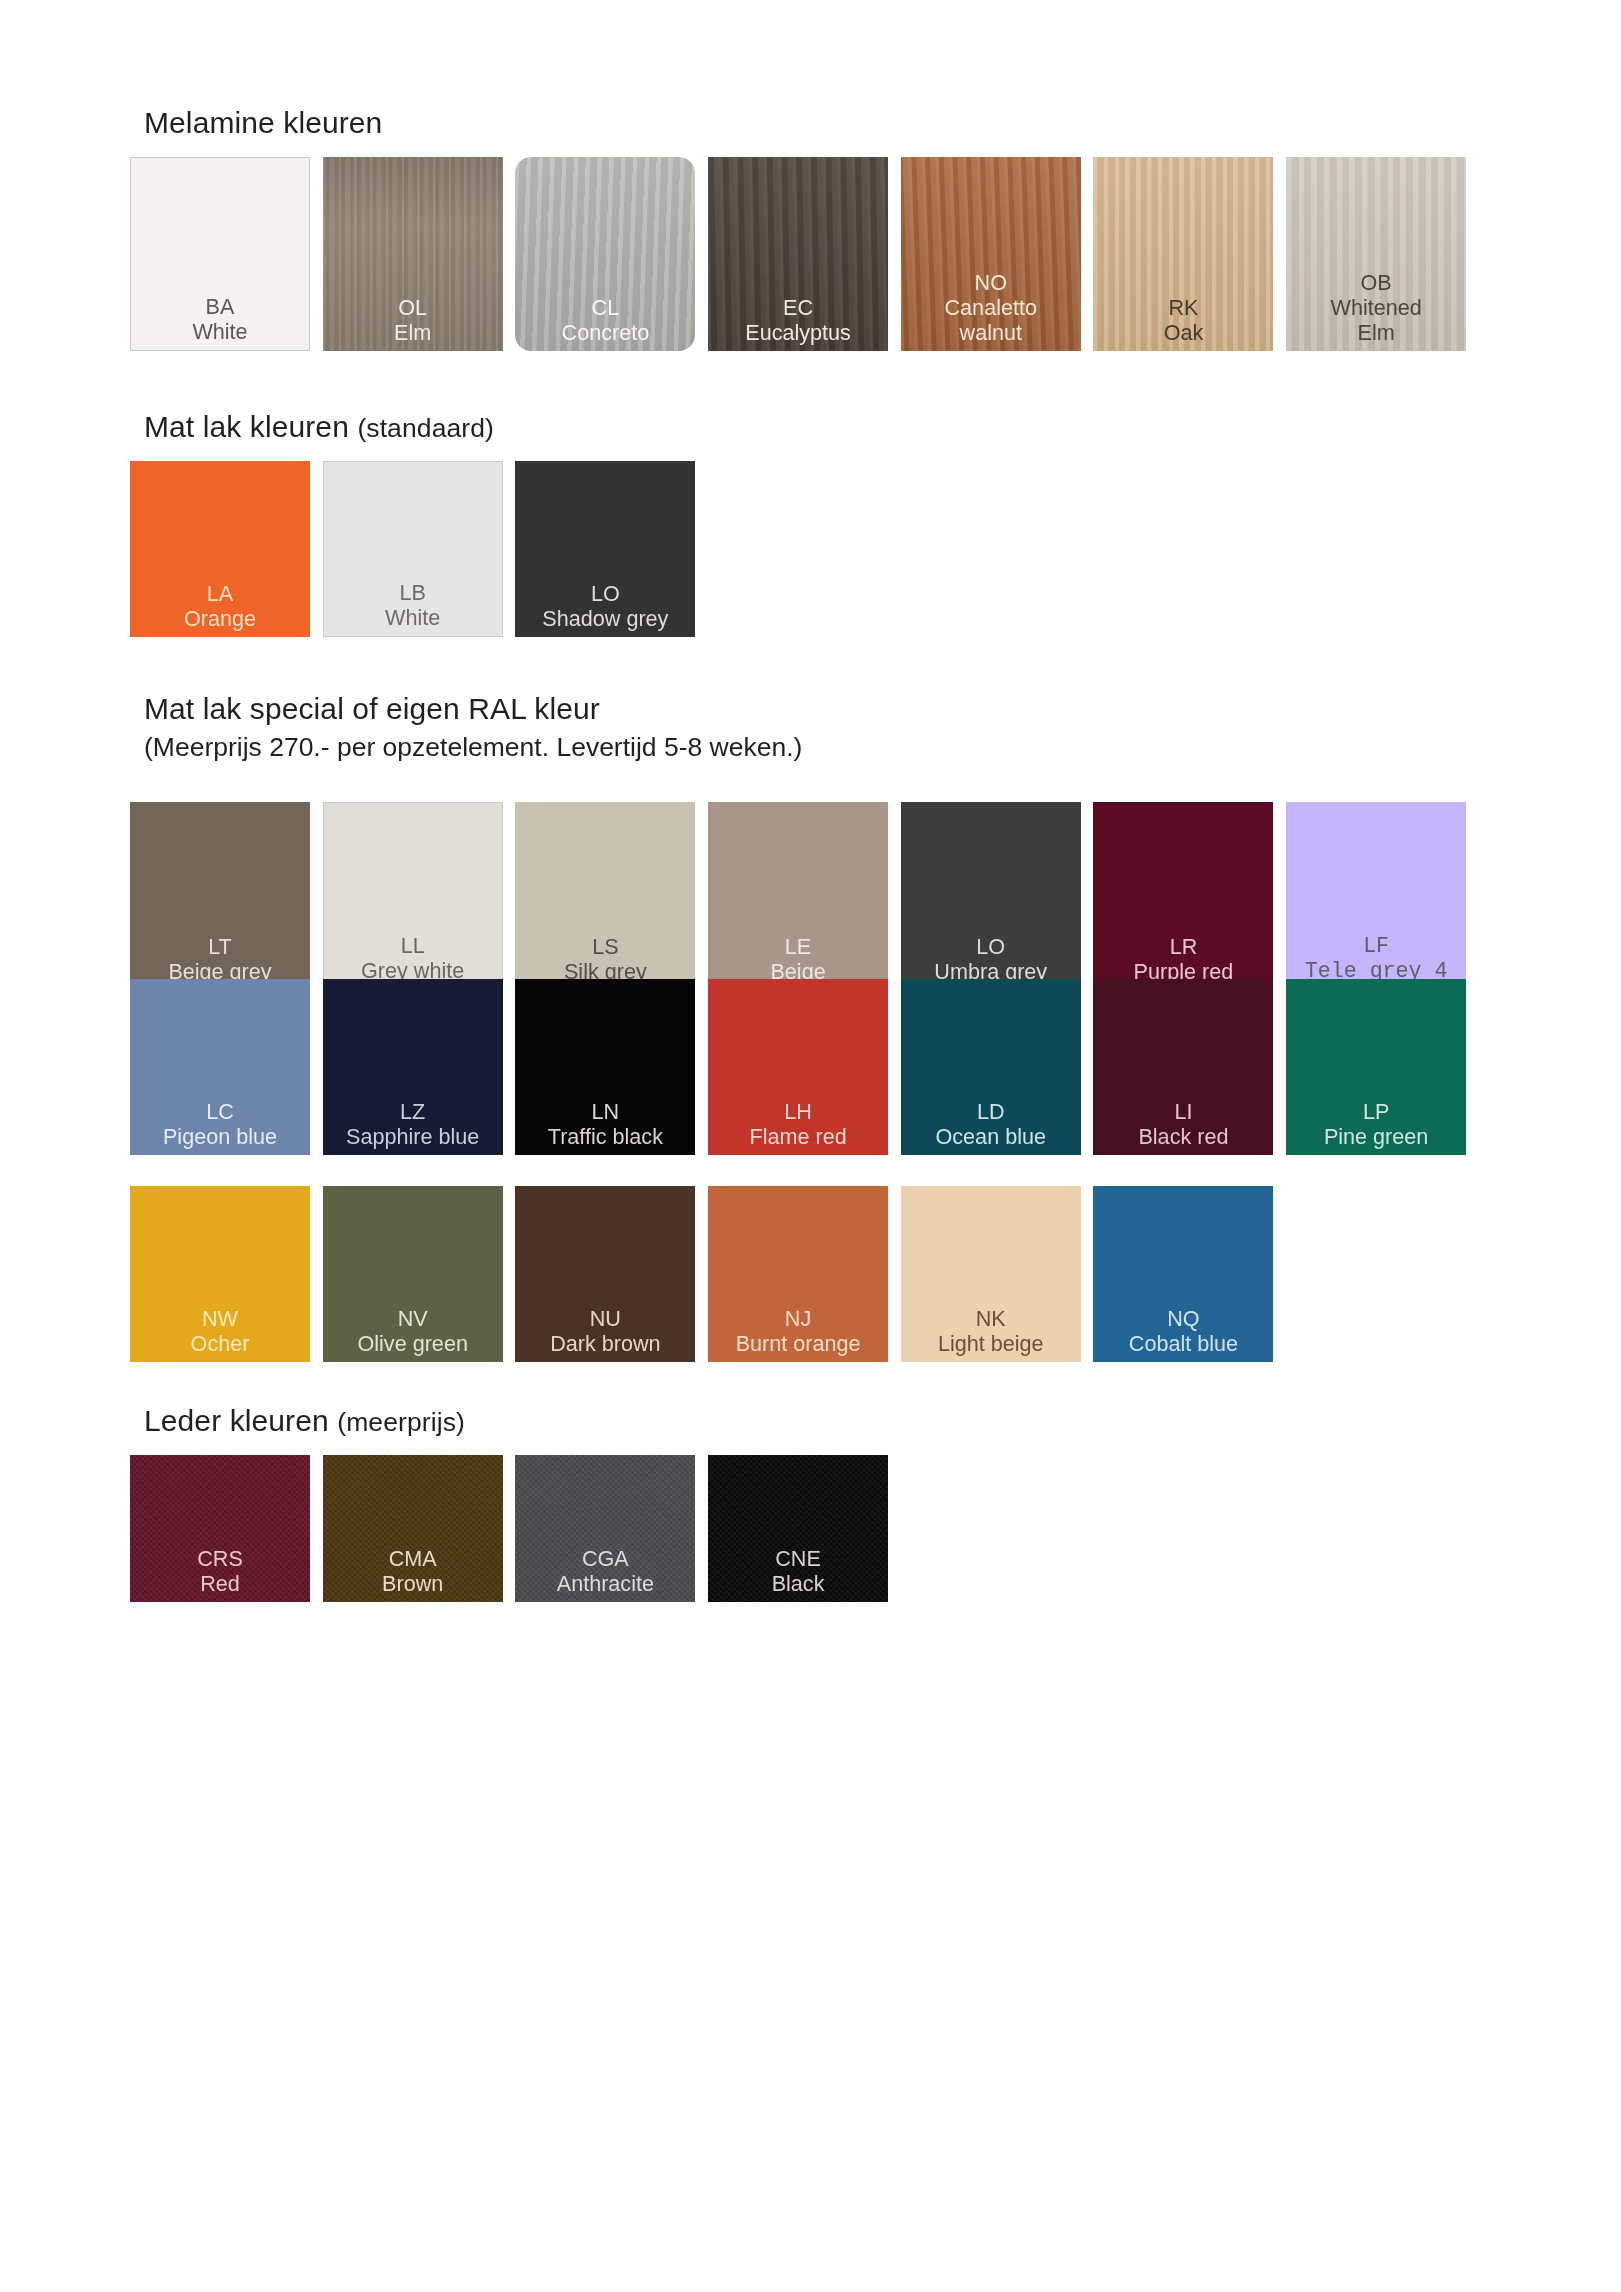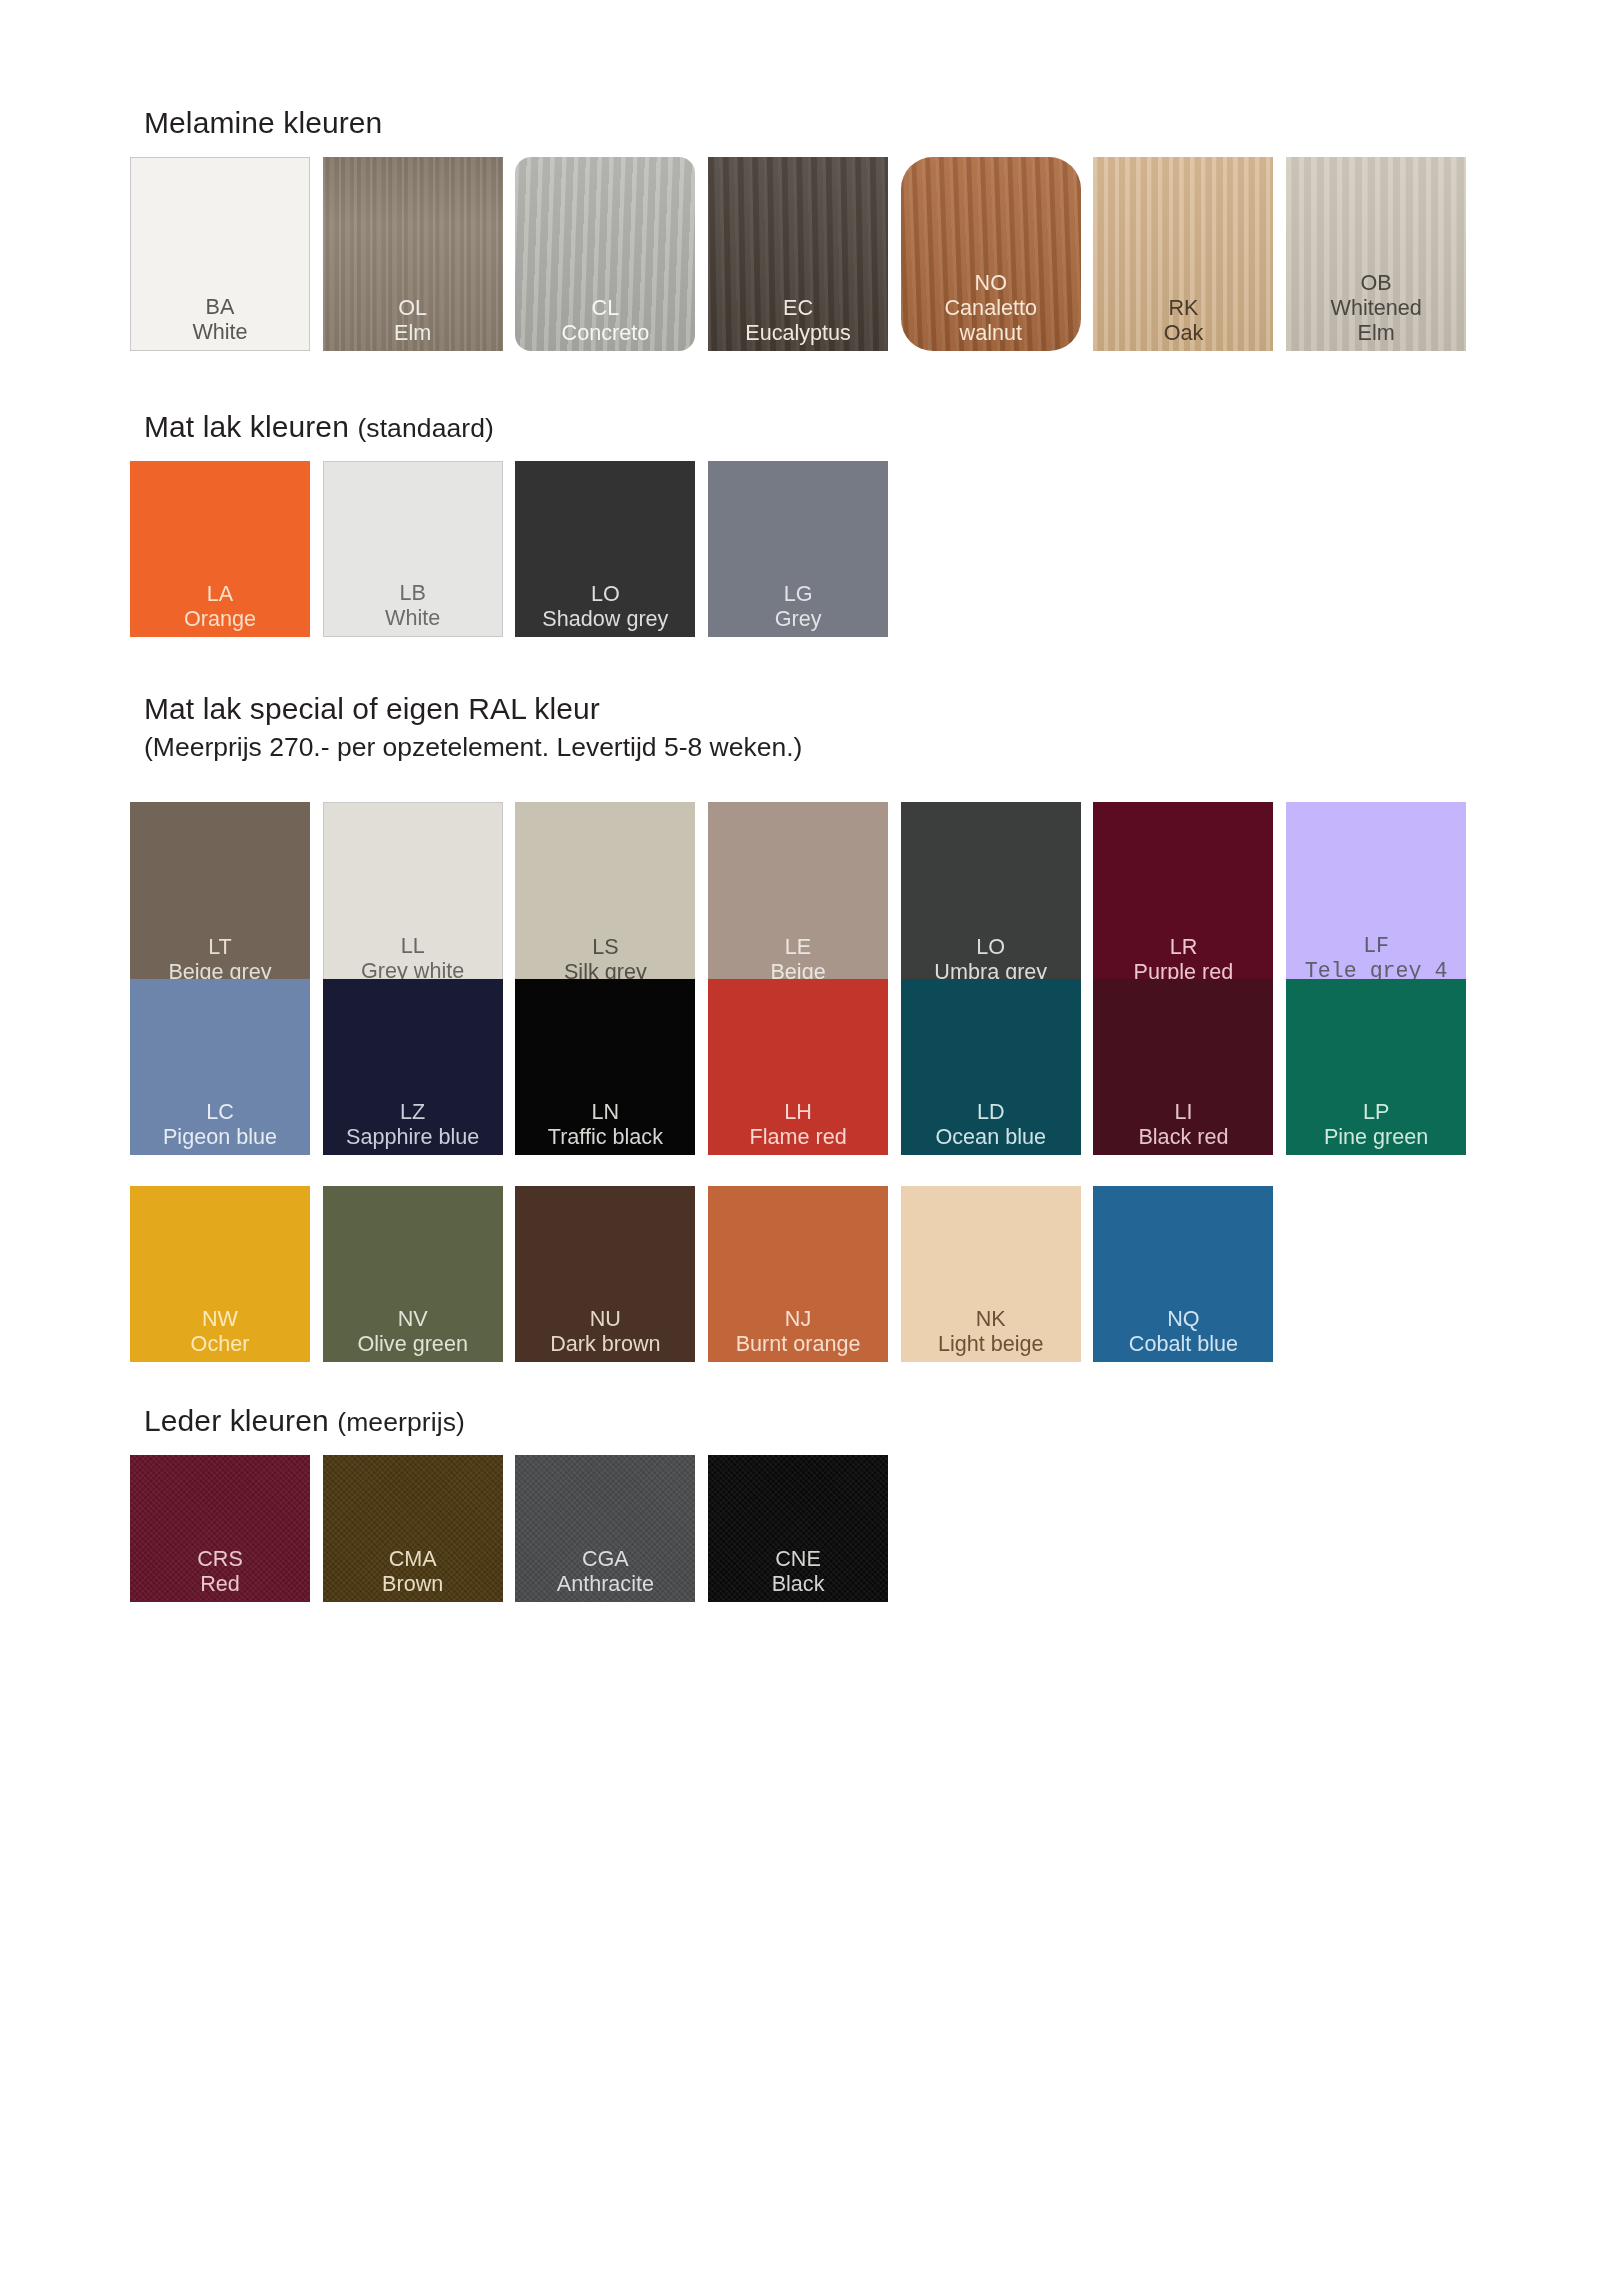--- a/index.html
+++ b/index.html
@@ -153,21 +153,21 @@
 Elm</div>
       </div>
       <div class="swatch grain-concreto" style="background-color: rgb(178, 178, 173); height: 100%;">
         <div class="label" style="color: rgb(247, 246, 243);">CL
 Concreto</div>
       </div>
       <div class="swatch grain-euca" style="background-color: rgb(78, 68, 60); height: 100%;">
         <div class="label" style="color: rgb(239, 232, 222);">EC
 Eucalyptus</div>
       </div>
-      <div class="swatch grain-walnut" style="background-color: rgb(169, 102, 58); height: 100%; border-radius: 32px;">
+      <div class="swatch grain-walnut" style="background-color: rgb(169, 102, 58); height: 100%;">
         <div class="label" style="color: rgb(246, 231, 214);">NO
 Canaletto
 walnut</div>
       </div>
       <div class="swatch grain-oak" style="background-color: rgb(214, 181, 140); height: 100%;">
         <div class="label" style="color: rgb(74, 58, 40);">RK
 Oak</div>
       </div>
       <div class="swatch grain-whitened" style="background-color: rgb(205, 197, 184); height: 100%;">
         <div class="label" style="color: rgb(74, 71, 66);">OB
@@ -187,24 +187,20 @@
         <div class="label" style="color: rgb(250, 223, 201);">LA
 Orange</div>
       </div>
       <div class="swatch bordered" style="background-color: rgb(229, 229, 227); height: 100%;">
         <div class="label" style="color: rgb(109, 108, 106);">LB
 White</div>
       </div>
       <div class="swatch" style="background-color: rgb(51, 51, 51); height: 100%;">
         <div class="label" style="color: rgb(222, 221, 219);">LO
 Shadow grey</div>
-      </div>
-      <div class="swatch" style="background-color: rgb(118, 122, 133); height: 100%;">
-        <div class="label" style="color: rgb(227, 227, 229);">LG
-Grey</div>
       </div>
     </div>
 
   <div class="section" style="top:692px;">
     <div class="heading">
       <span>Mat lak special of eigen RAL kleur</span>
     </div>
     <div class="subheading">(Meerprijs 270.- per opzetelement. Levertijd 5-8 weken.)</div>
   </div>
   <div class="swatch-row" id="row-ral1" style="top:802px; height:188px;">

